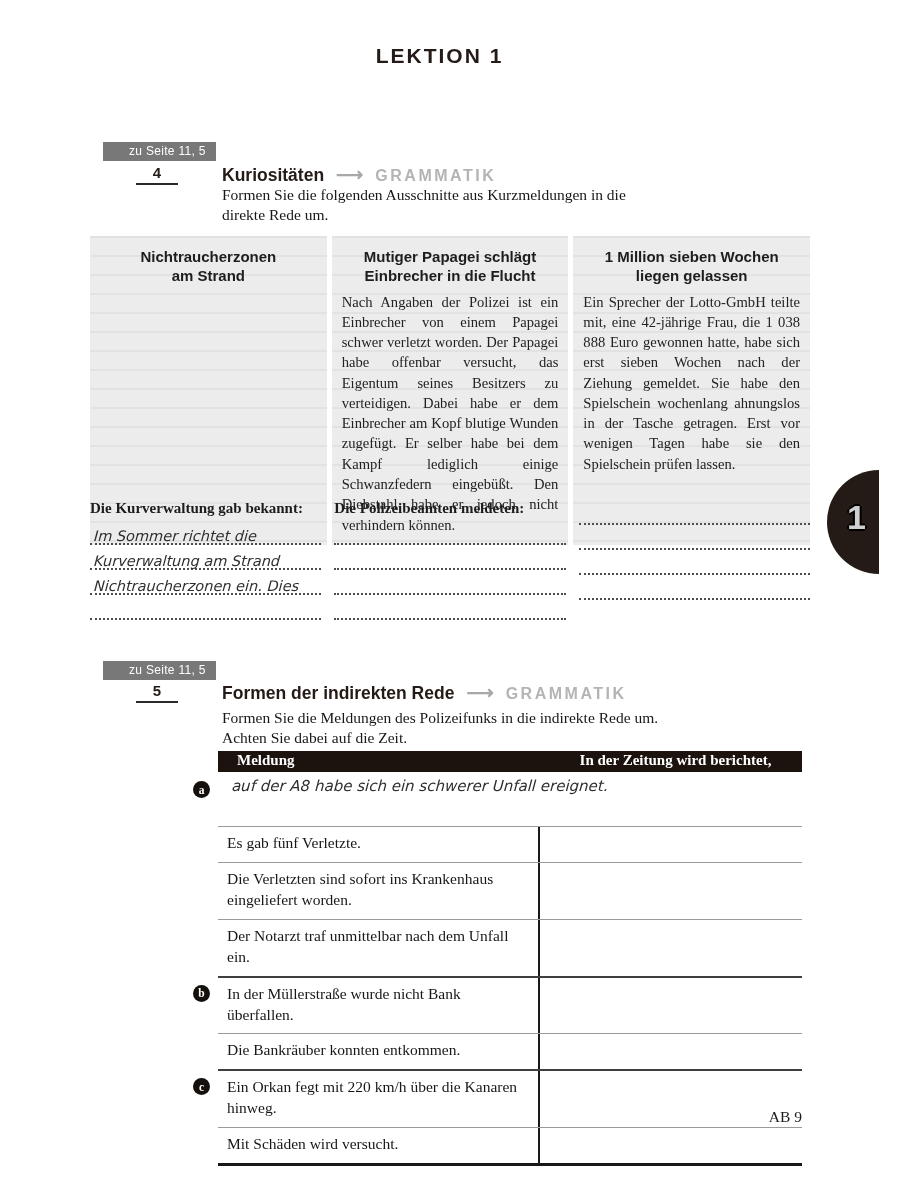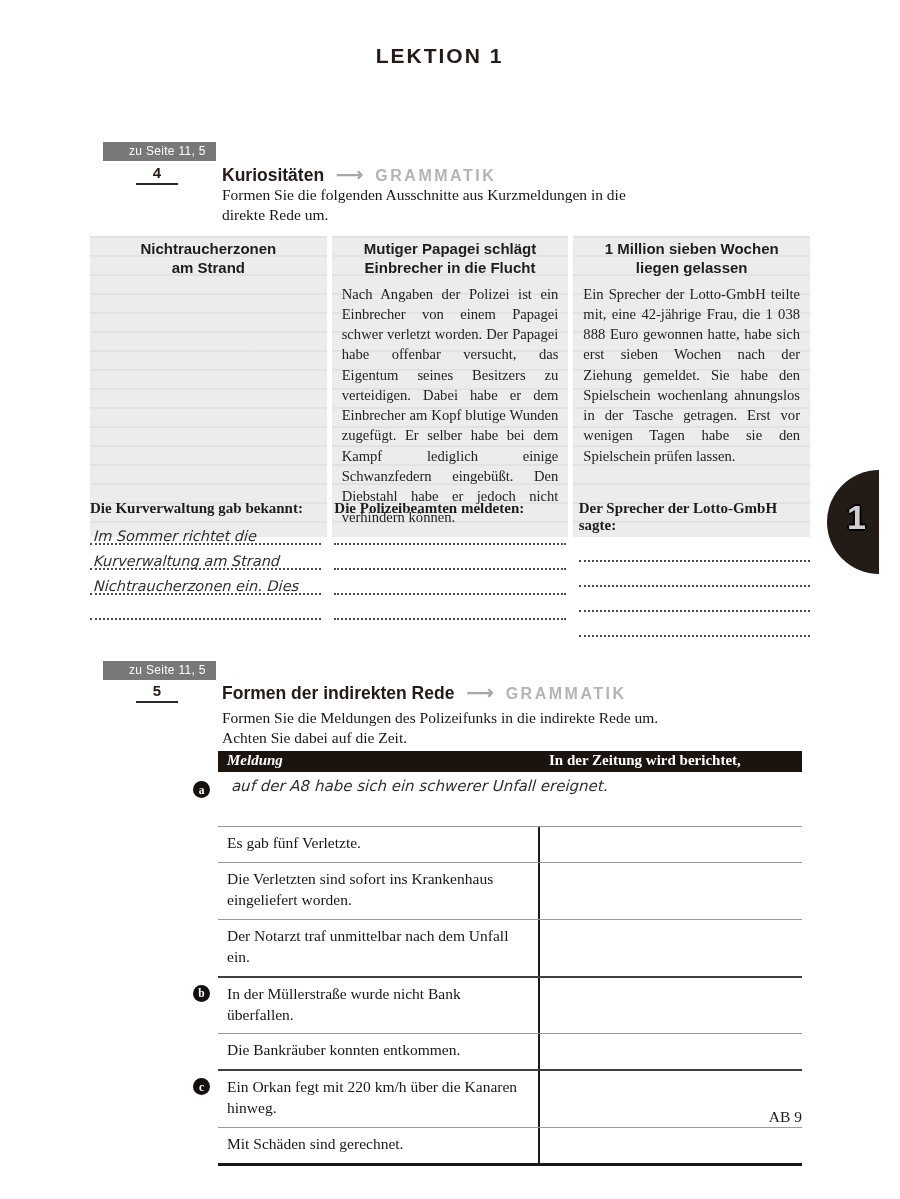--- a/index.html
+++ b/index.html
@@ -30,21 +30,21 @@
     font-family:"Liberation Sans", sans-serif;
   }
   .ex-title { font-weight:bold; font-size:17.5px; color:#241b16; }
   .gram-arrow { color:#a8a8a8; font-size:19px; font-weight:bold; }
   .gram-label { font-weight:bold; font-size:16px; letter-spacing:2.5px; color:#b4b4b4; }
   .ex-instructions { position:absolute; left:222px; font-size:15.5px; line-height:1.28; color:#171717; }
 
   
   .news-row { position:absolute; left:90px; top:236px; width:720px; display:flex; gap:5px; }
   .news-card {
-    flex:1 1 0; background:#ececec; min-height:252px; padding:4px 10px 10px 10px;
+    flex:1 1 0; background:#ececec; min-height:252px; padding:12px 10px 10px 10px;
     background-image:repeating-linear-gradient(to bottom, rgba(175,175,175,0.16) 0 2px, rgba(0,0,0,0) 2px 19px);
   }
   .news-headline {
     text-align:center; font-family:"Liberation Sans", sans-serif; font-weight:bold;
     font-size:15px; line-height:1.25; color:#1d1d1d; margin-bottom:6px;
   }
   .news-body { font-size:14.6px; line-height:1.39; text-align:justify; color:#222; }
 
   
   .answers-row { position:absolute; left:90px; top:500px; width:720px; display:flex; gap:13px; }
@@ -71,22 +71,22 @@
     font-weight:bold; font-size:34px; color:#cfcfcf;
     text-shadow:-2px 0 0 #000, 2px 0 0 #000, 0 -2px 0 #000, 0 2px 0 #000;
   }
 
   
   .meldung-table { position:absolute; left:218px; top:751px; width:584px; border-bottom:3px solid #191919; }
   .t-header {
     display:flex; background:#1c130e; color:#fff; font-weight:bold; font-size:15px;
     padding:1px 0 3px 0;
   }
-  .t-header .hcell-left { width:322px; padding-left:9px;font-style:italic; }
-  .t-header .hcell-right { flex:1; padding-left:9px; }
+  .t-header .hcell-left { width:322px; padding-left:19px; }
+  .t-header .hcell-right { flex:1; padding-left:9px;text-align:center; }
   .t-row { display:flex; position:relative; }
   .t-row.sub { border-top:1.5px solid #9a9a9a; }
   .t-row.group { border-top:2px solid #3f3f3f; }
   .t-row.first { border-top:none; }
   .cell-meldung {
     width:322px; border-right:2px solid #191919; padding:6px 12px 8px 9px;
     font-size:15.5px; line-height:1.35; color:#171717;
   }
   .cell-answer { flex:1; padding:5px 8px 7px 14px; position:relative; }
   .cell-answer .hand { font-size:15px; line-height:1.25; display:block; transform:skewX(-4deg); }
@@ -156,21 +156,20 @@
         </div>
     </div>
     <div class="answer-col">
       <div class="answer-prompt">Die Polizeibeamten meldeten:</div>
       <div class="write-line"></div>
       <div class="write-line"></div>
       <div class="write-line"></div>
       <div class="write-line"></div>
     </div>
     <div class="answer-col">
-      <div class="answer-prompt">Der Sprecher der Lotto-GmbH sagte:</div>
       <div class="write-line"></div>
       <div class="write-line"></div>
       <div class="write-line"></div>
       <div class="write-line"></div>
     </div>
   </div>
 
   <div class="chapter-tab">
     <span class="num">1</span>
   </div>
@@ -219,20 +218,20 @@
     <div class="t-row sub" style="min-height:31px;">
       <div class="cell-meldung">Die Bankräuber konnten entkommen.</div>
       <div class="cell-answer"></div>
     </div>
     <div class="t-row group" style="min-height:51px;">
       <span class="letter-badge" style="top:7px;">c</span>
       <div class="cell-meldung">Ein Orkan fegt mit 220 km/h über die Kanaren hinweg.</div>
       <div class="cell-answer"></div>
     </div>
     <div class="t-row sub" style="min-height:27px;">
-      <div class="cell-meldung">Mit Schäden sind gerechnet.</div>
+      <div class="cell-meldung">Mit Schäden wird versucht.</div>
       <div class="cell-answer"></div>
     </div>
   </div>
 
   <div class="page-num">AB 9</div>
 
 </div>
 
 </body></html>

